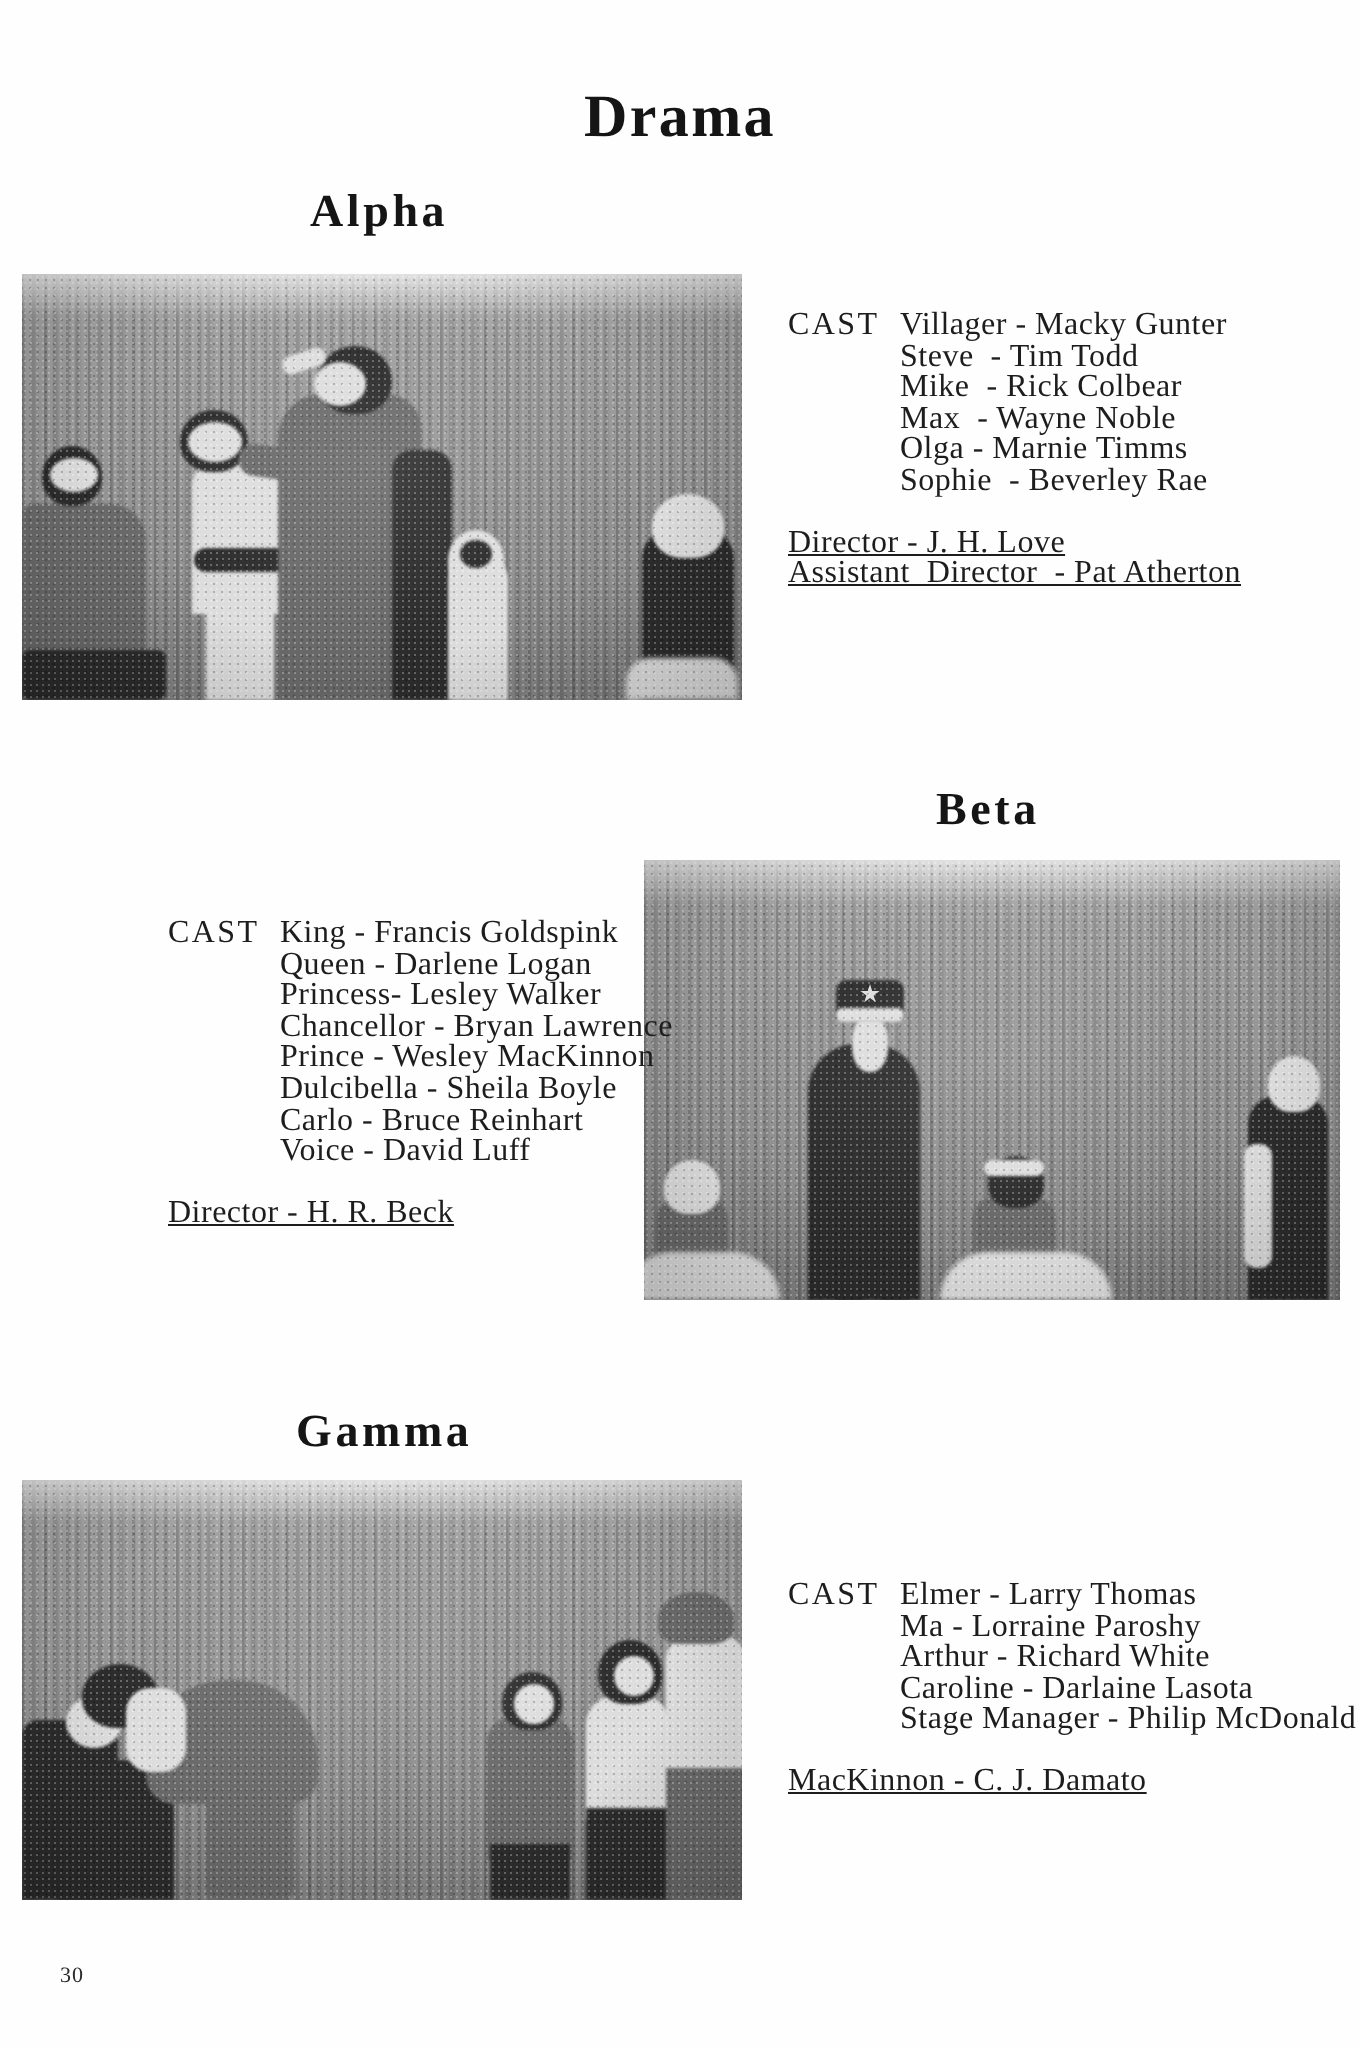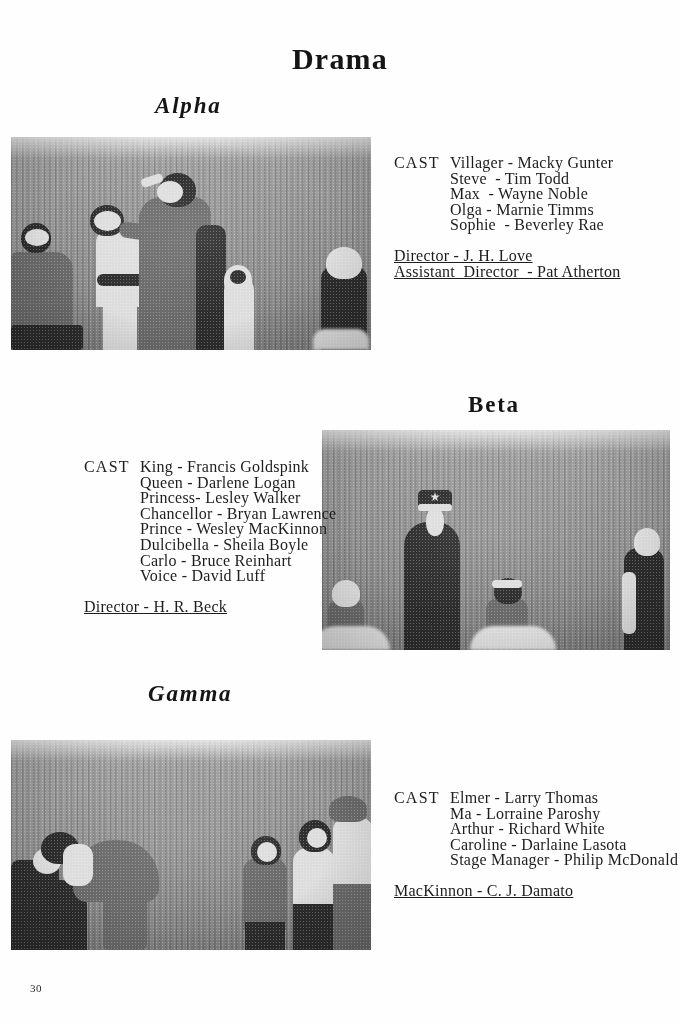--- a/index.html
+++ b/index.html
@@ -37,23 +37,23 @@
     color: #151515;
   }
   .section-title {
     position: absolute;
     font-family: "Liberation Serif", serif;
     font-size: 23px;
     font-weight: 700;
     letter-spacing: 1.8px;
     color: #151515;
   }
-  .title-alpha { left: 155px; top: 93px; font-style: italic; }
+  .title-alpha { left: 155px; top: 93px; }
   .title-beta  { left: 468px; top: 392px; }
-  .title-gamma { left: 148px; top: 681px; font-style: italic; }
+  .title-gamma { left: 148px; top: 703px; }
 
   
   .photo {
     position: absolute;
     overflow: hidden;
     background: #8d8d8d;
     filter: grayscale(100%) contrast(104%);
   }
   .photo .curtain {
     position: absolute;
@@ -180,20 +180,21 @@
     <div class="grain"></div>
     <div class="vignette"></div>
   </div>
 
   <div class="cast-block" id="cast-alpha">
     <div class="cast-row">
       <div class="cast-label">CAST</div>
       <div class="cast-lines">
         <div class="cast-line">Villager - Macky Gunter</div>
         <div class="cast-line">Steve  - Tim Todd</div>
+        <div class="cast-line">Mike  - Rick Colbear</div>
         <div class="cast-line">Max  - Wayne Noble</div>
         <div class="cast-line">Olga - Marnie Timms</div>
         <div class="cast-line">Sophie  - Beverley Rae</div>
       </div>
     </div>
     <div class="director-block">
       <div class="director-line">Director - J. H. Love</div>
       <div class="director-line">Assistant  Director  - Pat Atherton</div>
     </div>
   </div>

